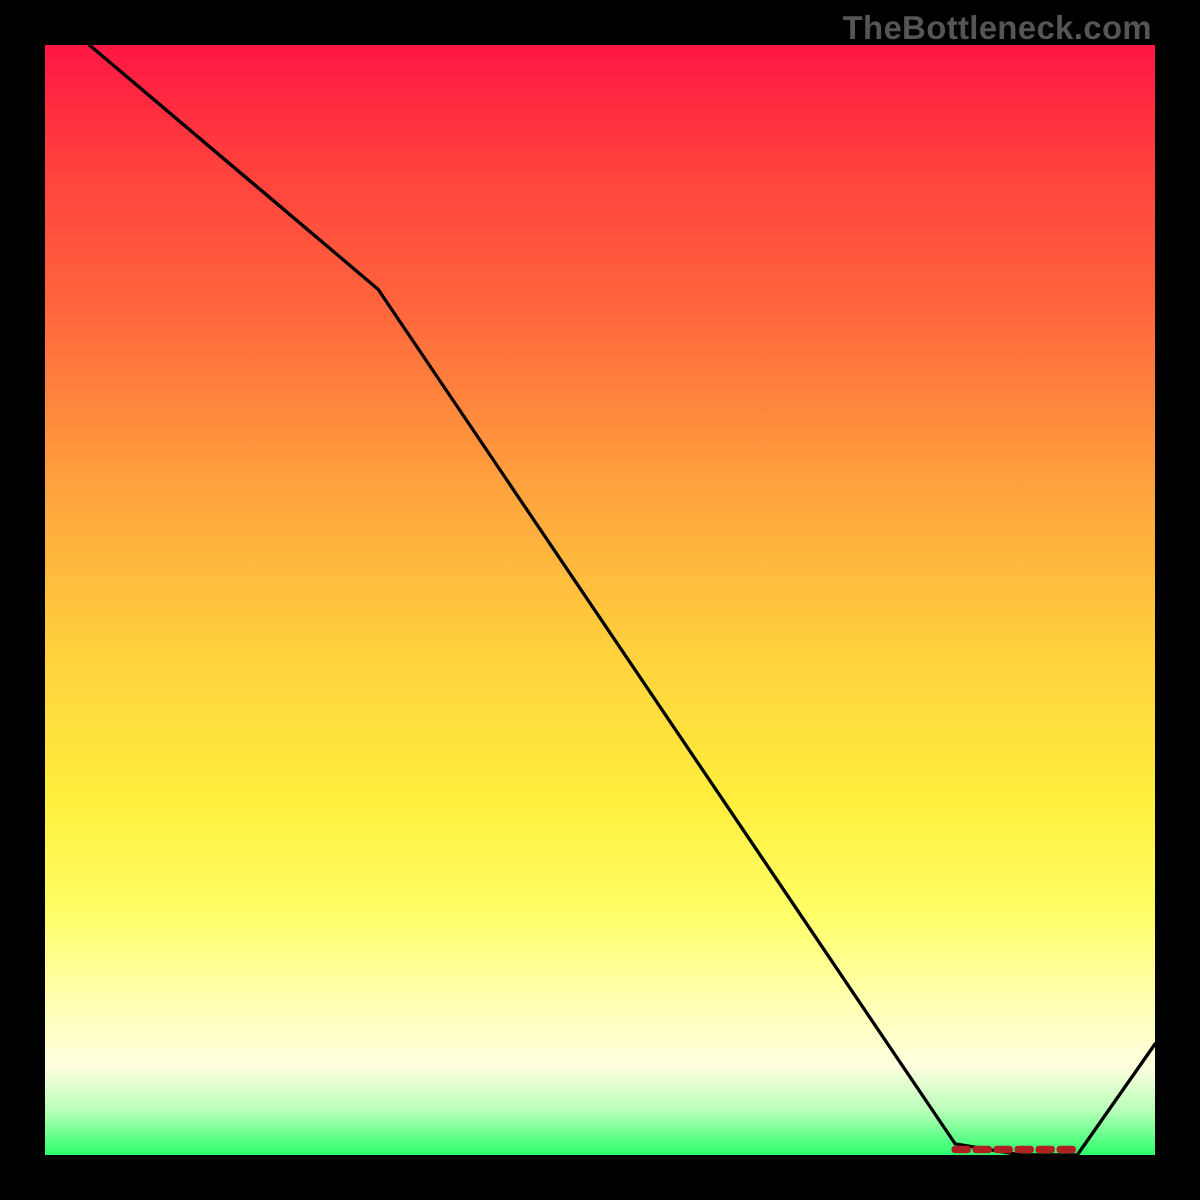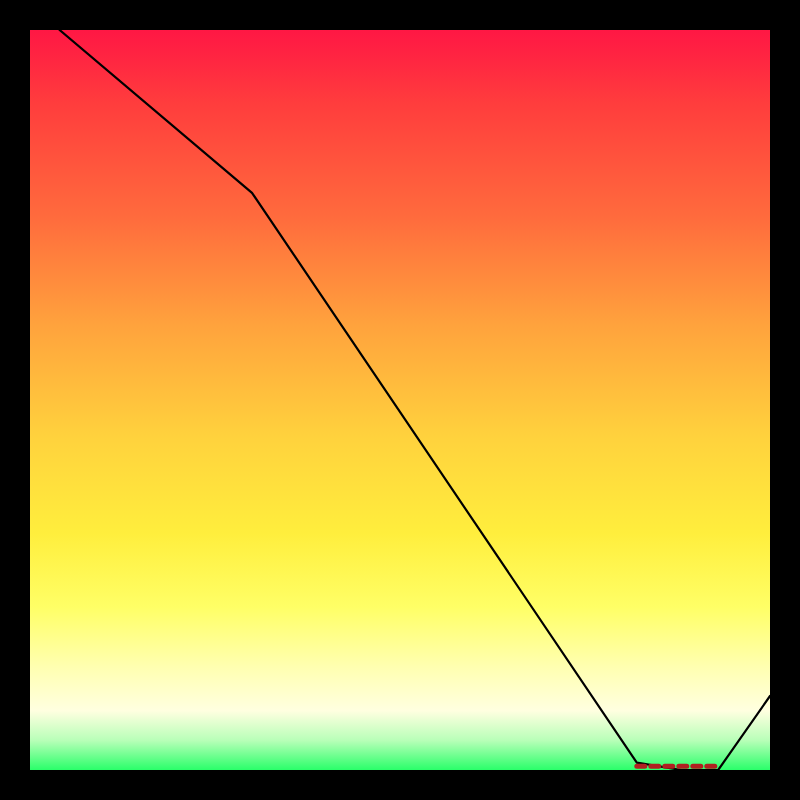--- a/index.html
+++ b/index.html
@@ -54,14 +54,15 @@
 
   <div class="plot-area">
 
     <svg class="line-svg" viewBox="0 0 740 740" preserveAspectRatio="none">
       <path id="main-curve" fill="none" stroke="#000" stroke-width="2.2" stroke-linejoin="round" stroke-linecap="round" d="M29.6 0.0 L222.0 162.8 L606.8 732.6 L651.2 740.0 L688.2 740.0 L740.0 666.0"></path>
       <path id="marker-dash" fill="none" stroke="#b02020" stroke-width="5" stroke-linecap="round" stroke-dasharray="8 6" d="M606.8 736.3 L688.2 736.3"></path>
     </svg>
 
   </div>
 
+  <div class="attribution">TheBottleneck.com</div>
 
 </div>
 
 </body></html>

